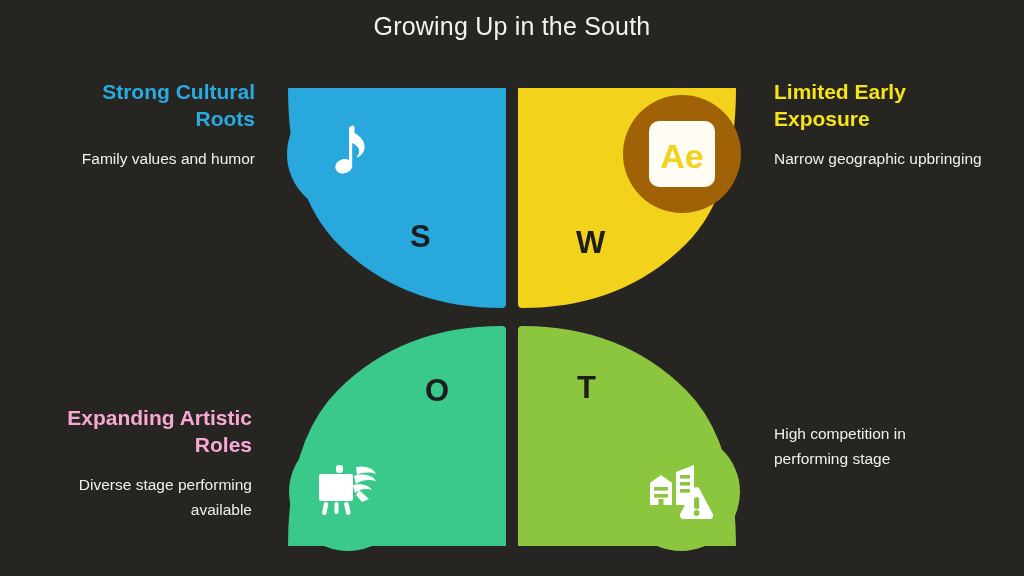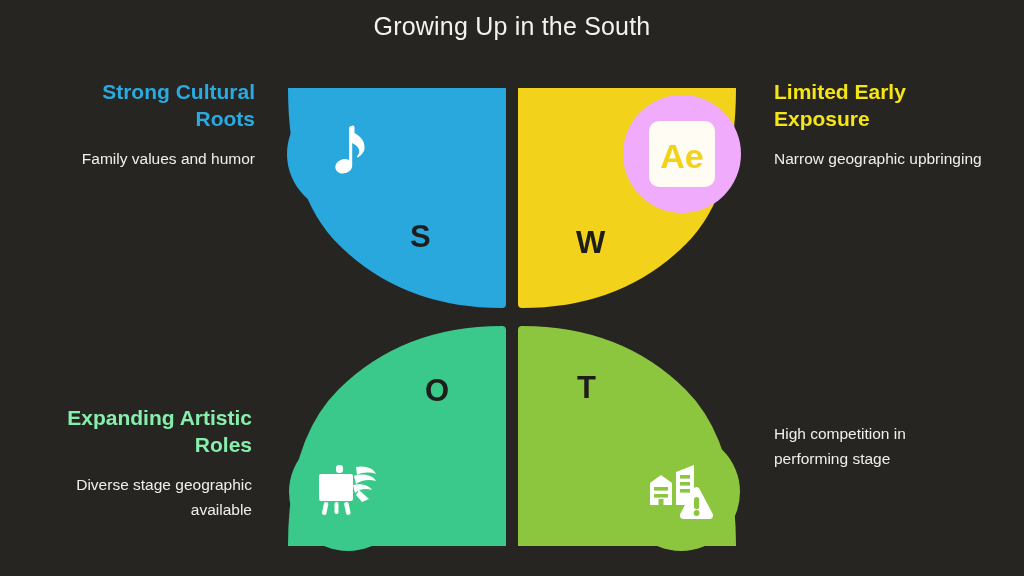--- a/index.html
+++ b/index.html
@@ -69,21 +69,21 @@
     position: absolute;
     width: 118px;
     height: 118px;
     border-radius: 50%;
     box-sizing: border-box;
     display: flex;
     align-items: center;
     justify-content: center;
   }
   .badge-s { left: 5px;   top: 13px;  background: #29a8dd; }
-  .badge-w { left: 341px; top: 13px;  background: #f0abfc; text-align: right; }
+  .badge-w { left: 341px; top: 13px;  background: #a16207; text-align: right; }
   .badge-o { left: 7px;   top: 351px; background: #3ac98a; }
   .badge-t { left: 340px; top: 351px; background: #8cc63f; }
   .badge svg { display: block; }
 
   
   .side {
     position: absolute;
     width: 210px;
   }
   .side-heading {
@@ -102,21 +102,21 @@
   .side.left  { text-align: right; }
   .side.right { text-align: left; }
 
   #block-strengths     { left: 45px;  top: 78px;  }
   #block-weaknesses    { left: 774px; top: 78px;  }
   #block-opportunities { left: 42px;  top: 404px; }
   #block-threats       { left: 774px; top: 421px; }
 
   #block-strengths     .side-heading { color: #29abe2; }
   #block-weaknesses    .side-heading { color: #f5e416; }
-  #block-opportunities .side-heading { color: #86efac; }
+  #block-opportunities .side-heading { color: #f9a8d4; }
   #block-threats       .side-heading { color: #9acd32; }
 </style>
 </head>
 <body>
 
 <div id="stage">
 
   <div id="page-title">Growing Up in the South</div>
 
   <div id="diagram">
@@ -206,20 +206,20 @@
     <div class="side-body">Narrow geographic upbringing</div>
   </div>
 
   <div class="side left" id="block-strengths">
     <div class="side-heading">Strong Cultural Roots</div>
     <div class="side-body">Family values and humor</div>
   </div>
 
   <div class="side left" id="block-opportunities">
     <div class="side-heading">Expanding Artistic Roles</div>
-    <div class="side-body">Diverse stage geographic available</div>
+    <div class="side-body">Diverse stage performing available</div>
   </div>
 
   <div class="side right" id="block-threats">
     <div class="side-body">High competition in performing stage</div>
   </div>
 
 </div>
 
 </body></html>

